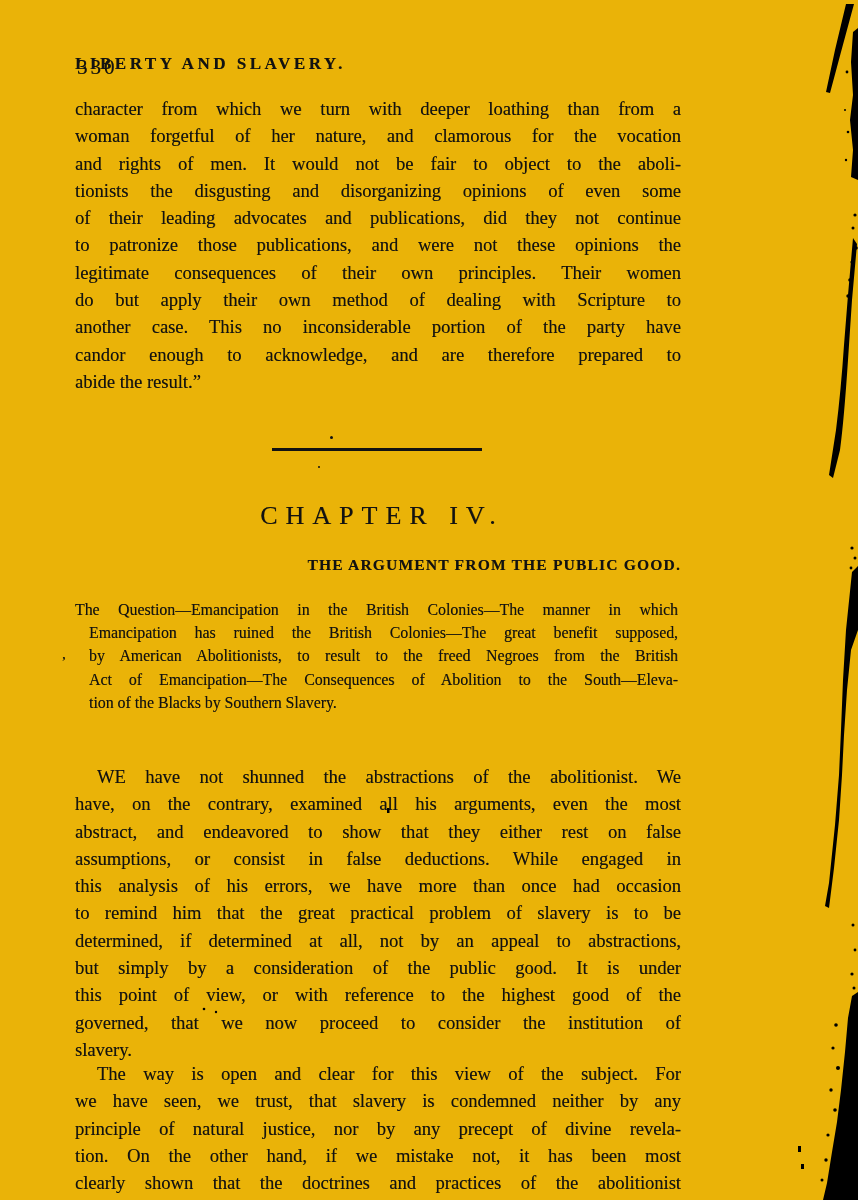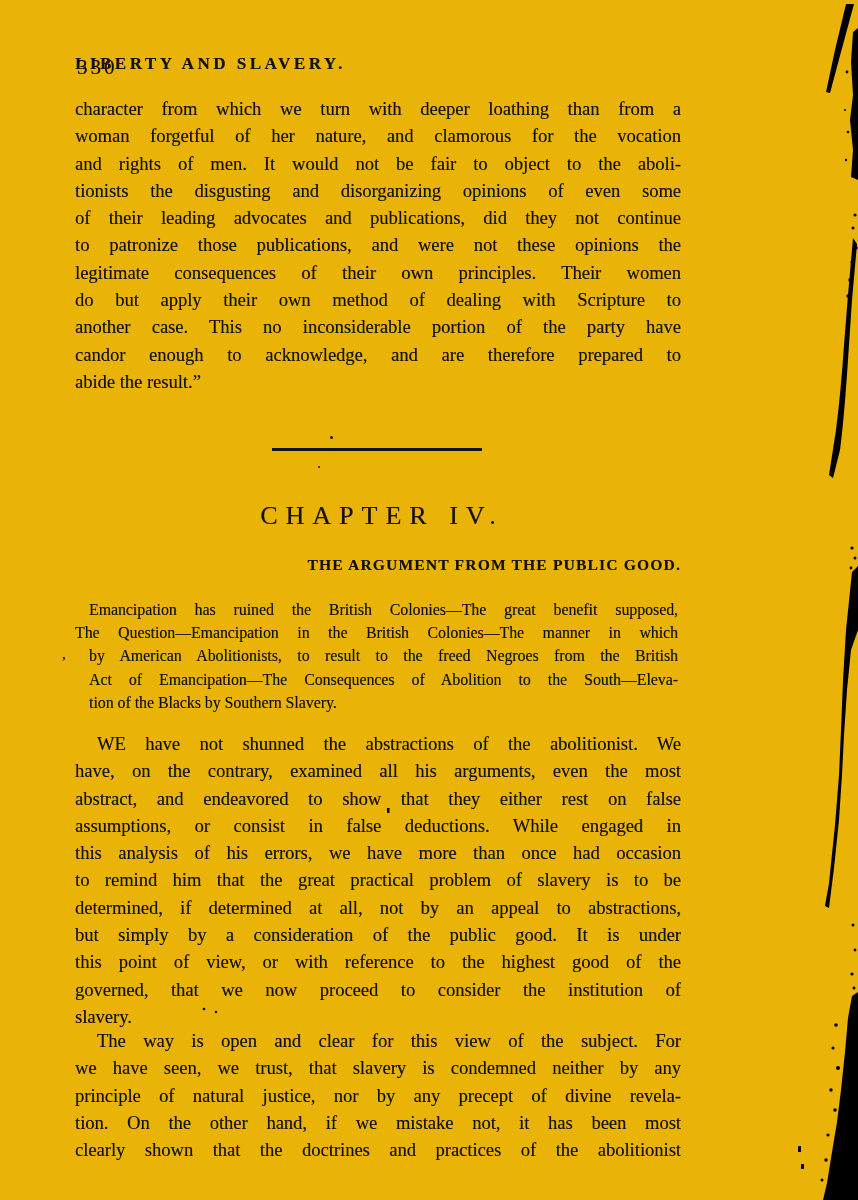--- a/index.html
+++ b/index.html
@@ -13,21 +13,21 @@
     position:absolute;left:75px;top:54px;width:606px;text-align:left;
     font-size:17px;font-weight:bold;letter-spacing:3.5px;white-space:nowrap;
   }
   .textcol{position:absolute;left:75px;width:606px;}
   .ln{
     height:27.3px;line-height:27.3px;font-size:18.5px;
     overflow:hidden;white-space:normal;text-align:left;
   }
   .j{text-align:justify;}
   .j::after{content:"";display:inline-block;width:100%;height:0;vertical-align:top;}
-  .indent1{text-indent:22px;}
+  .indent1{text-indent:22px;margin-top:33px;}
   .syn .ln{height:23.2px;line-height:23.2px;font-size:15.8px;}
   .ind{padding-left:14px;}
   .rule{position:absolute;left:272px;top:448px;width:210px;height:2.5px;background:#121212;}
   .chap{
     position:absolute;left:75px;top:501px;width:606px;text-align:center;
     font-size:26px;letter-spacing:8px;padding-left:8px;box-sizing:border-box;white-space:nowrap;
   }
   .subhead{
     position:absolute;left:75px;top:556px;width:606px;text-align:right;
     font-size:15.5px;font-weight:bold;letter-spacing:1.2px;white-space:nowrap;
@@ -59,22 +59,22 @@
   </div>
 
   <div class="dot" style="left:330px;top:436px"></div>
   <div class="rule"></div>
   <div class="dot" style="left:318px;top:466px;width:2px;height:2px"></div>
 
   <div class="chap">CHAPTER IV.</div>
   <div class="subhead">THE ARGUMENT FROM THE PUBLIC GOOD.</div>
 
   <div class="textcol syn" style="top:598px;width:603px">
+    <div class="ln j">The Question—Emancipation in the British Colonies—The manner in which</div>
     <div class="ln j ind">Emancipation has ruined the British Colonies—The great benefit supposed,</div>
-    <div class="ln j">The Question—Emancipation in the British Colonies—The manner in which</div>
     <div class="ln j ind">by American Abolitionists, to result to the freed Negroes from the British</div>
     <div class="ln j ind">Act of Emancipation—The Consequences of Abolition to the South—Eleva-</div>
     <div class="ln ind">tion of the Blacks by Southern Slavery.</div>
   </div>
   <span class="speck-comma">,</span>
 
   <div class="textcol" style="top:731px">
     <div class="ln j indent1">WE have not shunned the abstractions of the abolitionist.  We</div>
     <div class="ln j">have, on the contrary, examined all his arguments, even the most</div>
     <div class="ln j">abstract, and endeavored to show that they either rest on false</div>

